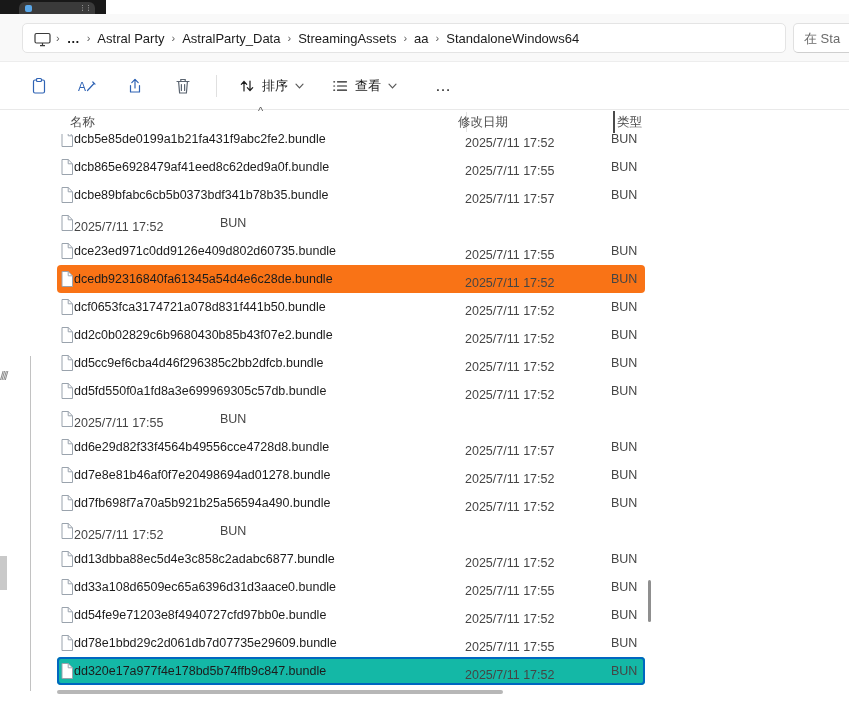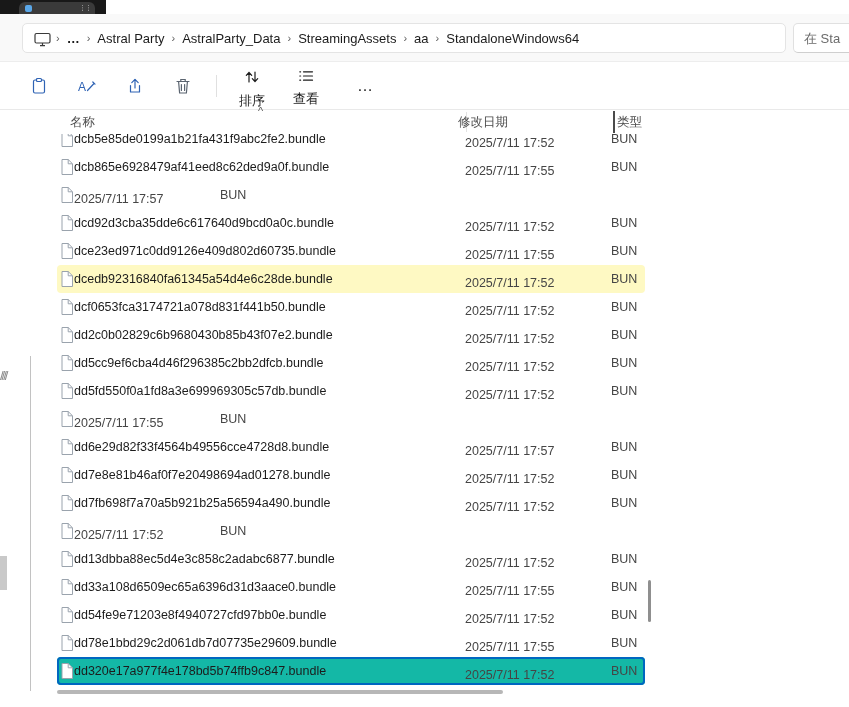--- a/index.html
+++ b/index.html
@@ -18,38 +18,38 @@
   .pc-icon{margin:2px 4px 0 11px;display:flex;}
   .crumb{padding:0 6px;white-space:nowrap;cursor:default;}
   .crumb-sep{color:#5a5a5a;font-size:11px;padding:0 1px;}
   .overflow-btn{padding:0 6px;color:#1b1b1b;font-weight:bold;}
   .searchbox{position:absolute;left:793px;top:9px;width:150px;height:30px;background:#fff;border:1px solid #e0e0e0;border-bottom-color:#cfcfcf;border-radius:5px;font-size:13px;color:#555;padding:0 0 0 10px;box-sizing:border-box;font-family:"Liberation Sans",sans-serif;outline:none;}
   .searchbox::placeholder{color:#6b6b6b;opacity:1;}
   
   .toolbar{position:absolute;left:0;top:62px;width:849px;height:48px;background:#ffffff;border-bottom:1px solid #e9e9e9;display:flex;align-items:center;padding-left:22px;box-sizing:border-box;}
   .tbtn{width:34px;height:34px;display:flex;align-items:center;justify-content:center;border-radius:4px;margin-right:14px;background:transparent;border:none;padding:0;}
   .tsep{width:1px;height:22px;background:#e0e0e0;margin:0 14px 0 2px;}
-  .tmenu{display:flex;align-items:center;height:34px;padding:0 8px;border-radius:4px;margin-right:12px;font-size:13px;color:#1b1b1b;gap:7px;background:transparent;border:none;font-family:inherit;flex-direction:column;}
+  .tmenu{display:flex;align-items:center;height:34px;padding:0 8px;border-radius:4px;margin-right:12px;font-size:13px;color:#1b1b1b;gap:7px;background:transparent;border:none;font-family:inherit;}
   .more-btn{font-size:16px;color:#1d1d1d;padding:0 12px;margin-left:6px;background:none;border:none;letter-spacing:1px;}
   
   .header{position:absolute;left:57px;top:110px;width:592px;height:24px;background:#fff;z-index:2;font-size:12.5px;color:#4d4d4d;}
   .h-name{position:absolute;left:13px;top:0;line-height:24px;}
   .h-caret{position:absolute;left:201px;top:-5px;font-size:11px;color:#5a5a5a;}
   .h-date{position:absolute;left:401px;top:0;line-height:24px;}
   .h-type{position:absolute;left:560px;top:0;line-height:24px;}
   .h-sep1{position:absolute;left:409px;top:2px;width:1px;height:20px;background:#e3e3e3;}
   .h-sep2{position:absolute;left:556px;top:1px;width:2px;height:22px;background:#4a4a4a;}
   
   .list{position:absolute;left:57px;top:125px;width:588px;z-index:1;}
   .row{display:flex;align-items:center;height:28px;font-size:12.5px;color:#1c1c1c;border-radius:4px;overflow:hidden;}
   .row .ficon{margin-left:3px;flex:0 0 14px;width:14px;display:flex;}
   .fname{width:391px;white-space:nowrap;overflow:hidden;}
   .fdate{width:146px;color:#454545;white-space:nowrap;margin-top:7px;}
   .ftype{color:#454545;white-space:nowrap;}
-  .row.selected{background:#fef9c3;}
+  .row.selected{background:#f97316;}
   .row.active{background:#14b8a6;box-shadow:inset 0 0 0 2px #0067c0;}
   
   .left-slashes{position:absolute;left:0;top:368px;font-size:13px;color:#8a8a8a;letter-spacing:-2px;}
   .left-divider{position:absolute;left:30px;top:356px;width:1px;height:335px;background:#c2c2c2;}
   .left-thumb{position:absolute;left:0;top:556px;width:7px;height:34px;background:#c9c9c9;}
   .v-scroll{position:absolute;left:648px;top:580px;width:3px;height:42px;background:#8f8f8f;border-radius:2px;}
   .h-scroll{position:absolute;left:57px;top:690px;width:446px;height:4px;background:#b7b7b7;border-radius:2px;}
   svg{display:block;}
 </style>
 </head>
@@ -186,31 +186,31 @@
     <span class="fdate">2025/7/11 17:55</span>
     <span class="ftype">BUN</span>
   </div>
     <div class="row">
     <span class="ficon">
       <svg width="13" height="16" viewBox="0 0 13 16">
         <path d="M2 .5 h6.2 L12.5 4.8 V15.5 H2 Z" fill="#ffffff" stroke="#9aa3ad" stroke-width="1"></path>
         <path d="M8.2 .5 V4.8 H12.5" fill="none" stroke="#9aa3ad" stroke-width="1"></path>
       </svg>
     </span>
+    <span class="fname">dcbe89bfabc6cb5b0373bdf341b78b35.bundle</span>
     <span class="fdate">2025/7/11 17:57</span>
     <span class="ftype">BUN</span>
   </div>
     <div class="row">
     <span class="ficon">
       <svg width="13" height="16" viewBox="0 0 13 16">
         <path d="M2 .5 h6.2 L12.5 4.8 V15.5 H2 Z" fill="#ffffff" stroke="#9aa3ad" stroke-width="1"></path>
         <path d="M8.2 .5 V4.8 H12.5" fill="none" stroke="#9aa3ad" stroke-width="1"></path>
       </svg>
     </span>
-    <span class="fname">dcd92d3cba35dde6c617640d9bcd0a0c.bundle</span>
     <span class="fdate">2025/7/11 17:52</span>
     <span class="ftype">BUN</span>
   </div>
     <div class="row">
     <span class="ficon">
       <svg width="13" height="16" viewBox="0 0 13 16">
         <path d="M2 .5 h6.2 L12.5 4.8 V15.5 H2 Z" fill="#ffffff" stroke="#9aa3ad" stroke-width="1"></path>
         <path d="M8.2 .5 V4.8 H12.5" fill="none" stroke="#9aa3ad" stroke-width="1"></path>
       </svg>
     </span>

